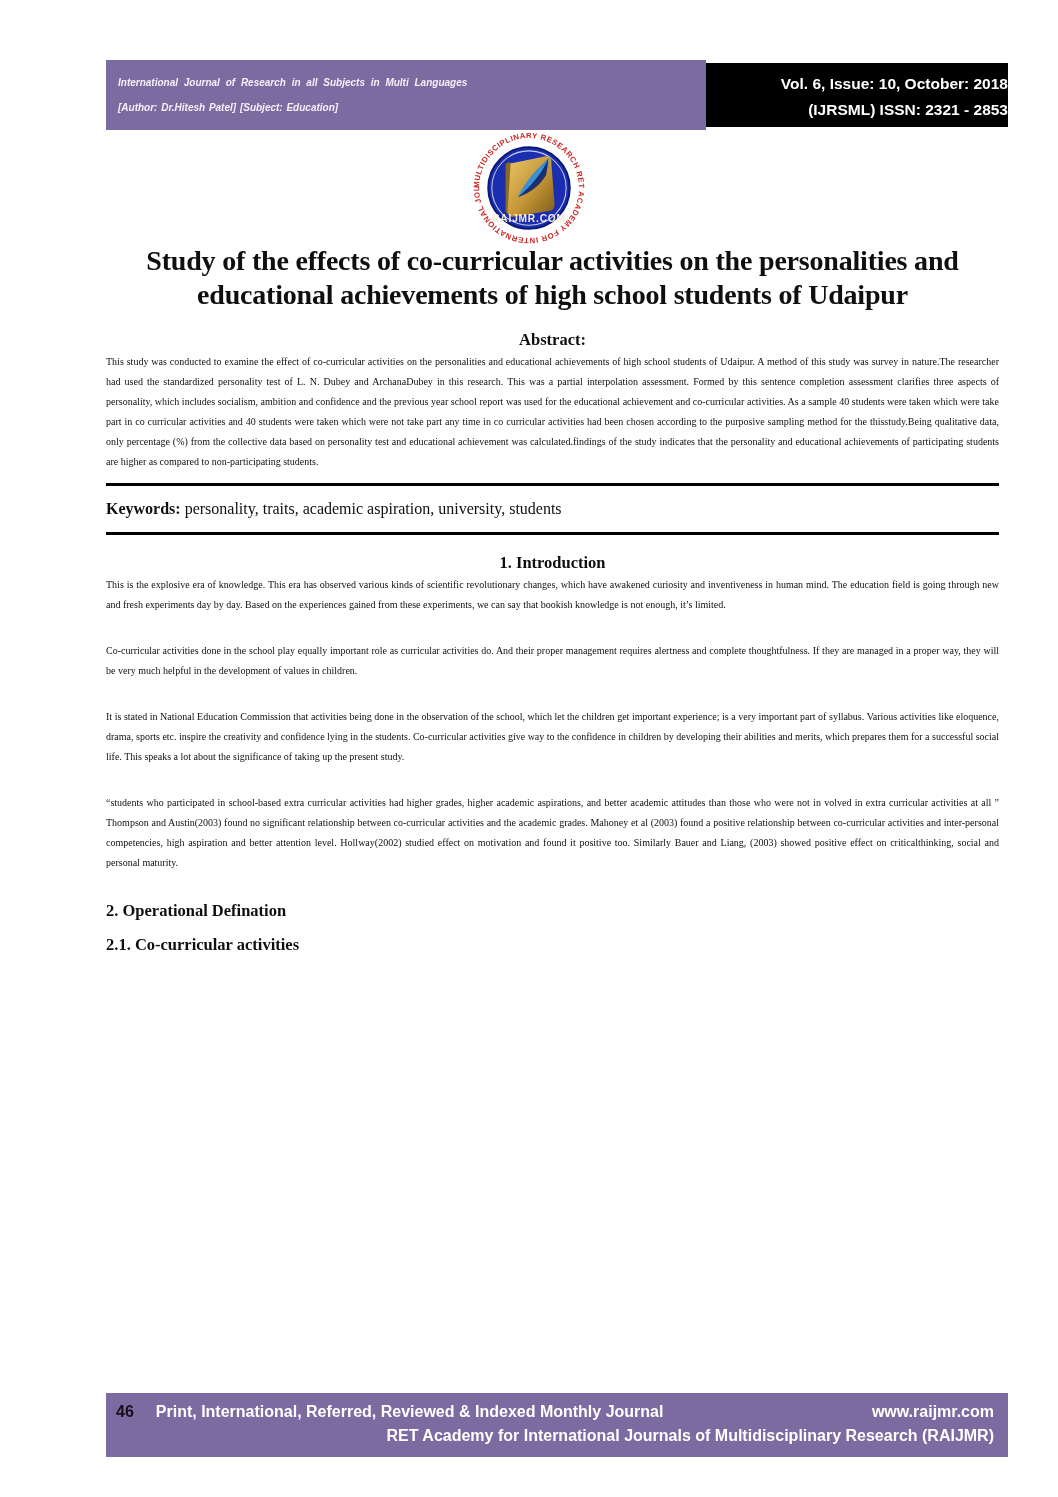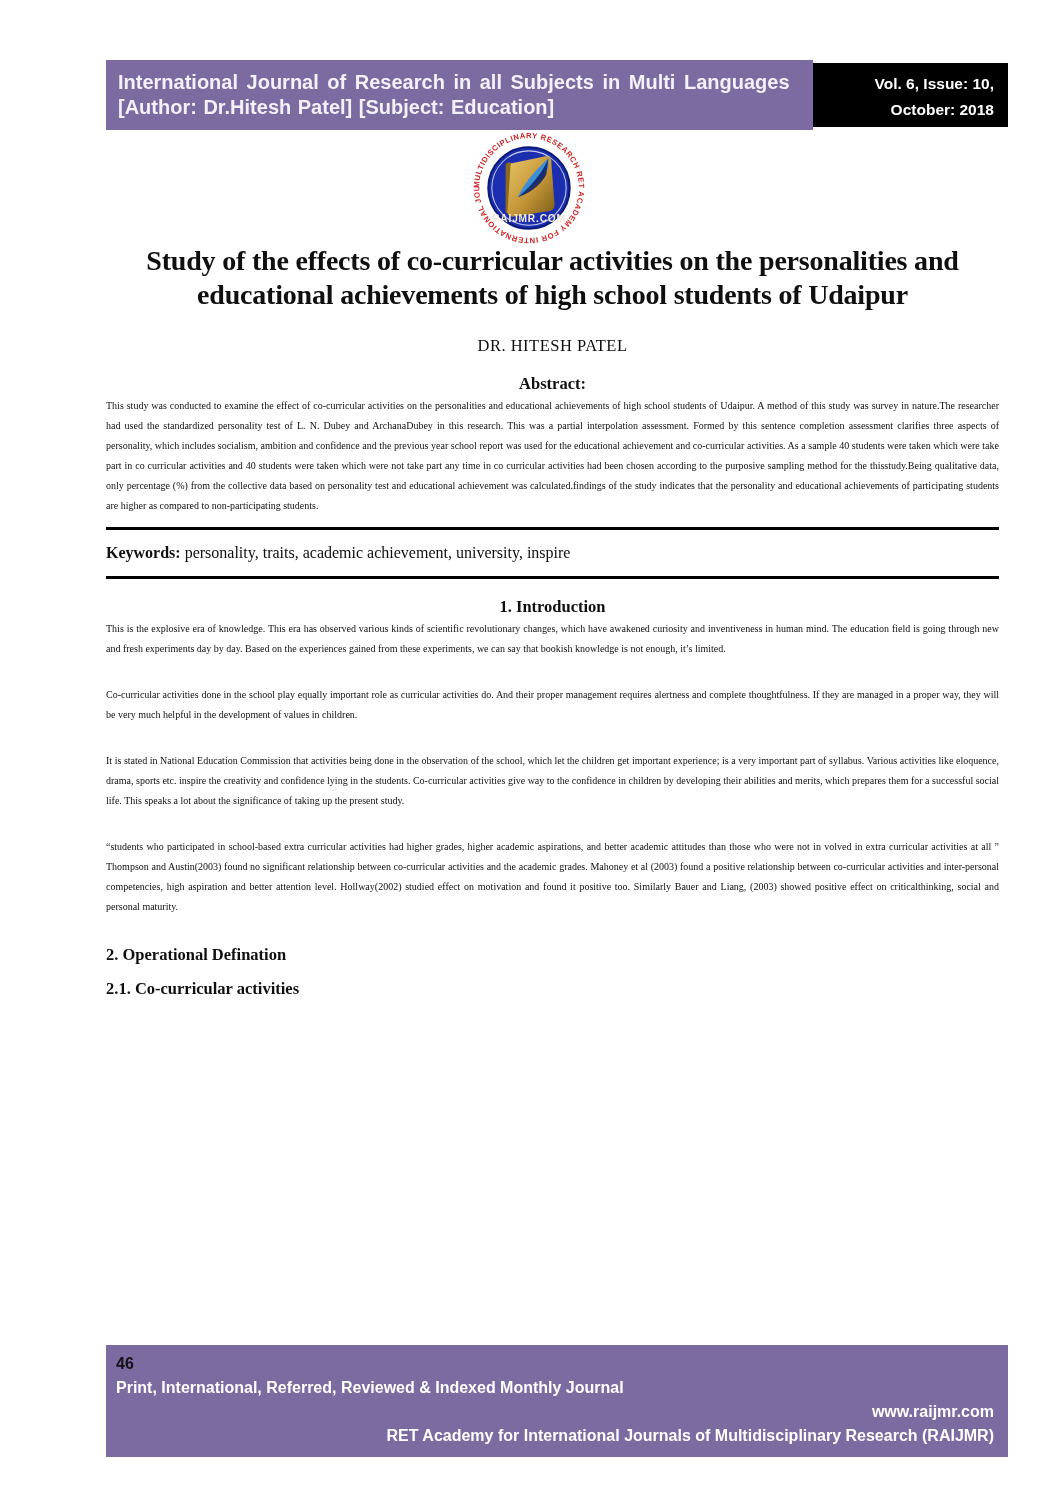--- a/index.html
+++ b/index.html
@@ -27,35 +27,36 @@
   .header{
     position:absolute;top:60px;left:106px;right:50px;
     display:flex;align-items:stretch;height:70px;
   }
   .header-left{
     flex:1;
     background:var(--purple);
     color:#f4f1f8;
     font-family:"Liberation Sans", sans-serif;
     font-weight:bold;
-    font-size:20px;
+    font-size:10px;
     padding:10px 23px 0 12px;
     line-height:25px;
+    font-style:italic;
   }
   .header-left .hl1{word-spacing:3px;white-space:nowrap;}
   .header-left .hl2{word-spacing:1px;}
   .header-right{
     width:302px;
     background:var(--black-bar);
     color:#ffffff;
     font-family:"Liberation Sans", sans-serif;
     font-weight:bold;
     font-size:15.5px;
     text-align:right;
-    padding:8px 14px 0 6px;
+    padding:8px 0 0 6px;
     line-height:26px;
     align-self:center;
     height:64px;
   }
   
   .logo-wrap{
     position:absolute;top:130px;left:0;right:0;
     display:flex;justify-content:center;
   }
   .ring-text{
@@ -116,21 +117,21 @@
   .footer{
     position:absolute;left:106px;right:50px;bottom:40px;
     background:var(--purple);
     color:#ffffff;
     font-family:"Liberation Sans", sans-serif;
     font-weight:bold;
     font-size:16px;
     padding:7px 14px 9px 10px;
     line-height:24px;
   }
-  .f-line1{display:flex;align-items:baseline;flex-direction:column;}
+  .f-line1{display:flex;align-items:baseline;}
   .f-pagenum{color:#141018;margin-right:22px;}
   .f-site{margin-left:auto;}
   .f-line2{text-align:right;}
 </style>
 </head>
 <body>
 
 <div class="page">
 
   <div class="header">
@@ -162,27 +163,26 @@
       <rect x="57" y="32" width="7" height="50" rx="3" fill="var(--logo-gold-dark)"></rect>
       <path d="M 62,33 L 95,26 Q 103,25 102,33 L 105,72 Q 106,80 97,80 L 65,85 Q 58,86 59,78 Z" fill="url(#goldgrad)"></path>
       <path d="M 99,28 C 90,36 76,50 69,66 C 80,60 93,48 99,37 Z" fill="#3d8fd4"></path>
       <path d="M 99,28 C 94,40 84,54 69,66 C 79,63 91,55 97,44 Z" fill="#0d1f66" opacity="0.85"></path>
       <text class="site-text" x="80" y="90">RAIJMR.COM</text>
     </svg>
   </div>
 
   <div class="content">
     <h1 class="title">Study of the effects of co-curricular activities on the personalities and educational achievements of high school students of Udaipur</h1>
-    <div class="author">DR. HITESH PATEL</div>
 
     <div class="sec-head mt16">Abstract:</div>
     <p class="body-text">This study was conducted to examine the effect of co-curricular activities on the personalities and educational achievements of high school students of Udaipur. A method of this study was survey in nature.The researcher had used the standardized personality test of L. N. Dubey and ArchanaDubey in this research. This was a partial interpolation assessment. Formed by this sentence completion assessment clarifies three aspects of personality, which includes socialism, ambition and confidence and the previous year school report was used for the educational achievement and co-curricular activities. As a sample 40 students were taken which were take part in co curricular activities and 40 students were taken which were not take part any time in co curricular activities had been chosen according to the purposive sampling method for the thisstudy.Being qualitative data, only percentage (%) from the collective data based on personality test and educational achievement was calculated.findings of the study indicates that the personality and educational achievements of participating students are higher as compared to non-participating students.</p>
 
     <div class="rule"></div>
-    <p class="keywords"><b>Keywords:</b><span>personality, traits, academic achievement, university, inspire</span></p>
+    <p class="keywords"><b>Keywords:</b><span>personality, traits, academic aspiration, university, students</span></p>
     <div class="rule"></div>
 
     <div class="sec-head mt16">1. Introduction</div>
     <p class="body-text">This is the explosive era of knowledge. This era has observed various kinds of scientific revolutionary changes, which have awakened curiosity and inventiveness in human mind. The education field is going through new and fresh experiments day by day. Based on the experiences gained from these experiments, we can say that bookish knowledge is not enough, it’s limited.</p>
     <p class="body-text gap">Co-curricular activities done in the school play equally important role as curricular activities do. And their proper management requires alertness and complete thoughtfulness. If they are managed in a proper way, they will be very much helpful in the development of values in children.</p>
     <p class="body-text gap">It is stated in National Education Commission that activities being done in the observation of the school, which let the children get important experience; is a very important part of syllabus. Various activities like eloquence, drama, sports etc. inspire the creativity and confidence lying in the students. Co-curricular activities give way to the confidence in children by developing their abilities and merits, which prepares them for a successful social life. This speaks a lot about the significance of taking up the present study.</p>
     <p class="body-text gap">“students who participated in school-based extra curricular activities had higher grades, higher academic aspirations, and better academic attitudes than those who were not in volved in extra curricular activities at all ” Thompson and Austin(2003) found no significant relationship between co-curricular activities and the academic grades. Mahoney et al (2003) found a positive relationship between co-curricular activities and inter-personal competencies, high aspiration and better attention level. Hollway(2002) studied effect on motivation and found it positive too. Similarly Bauer and Liang, (2003) showed positive effect on criticalthinking, social and personal maturity.</p>
 
     <div class="sec-head gap">2. Operational Defination</div>
     <div class="sec-head">2.1. Co-curricular activities</div>

